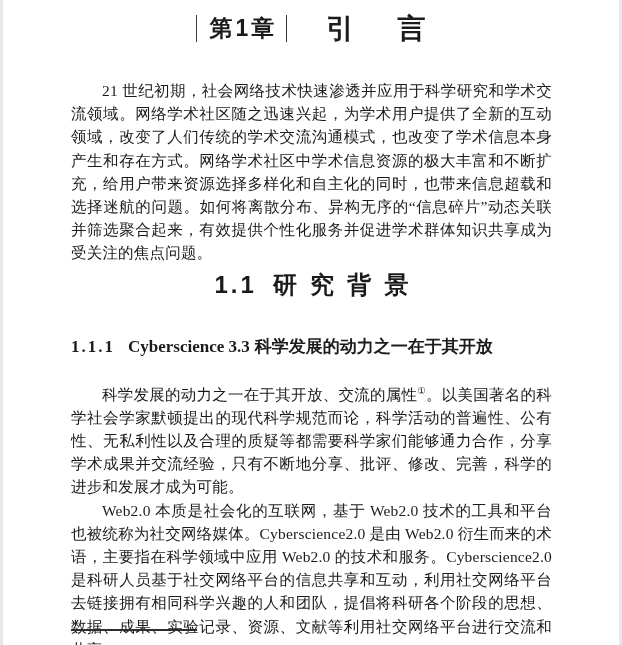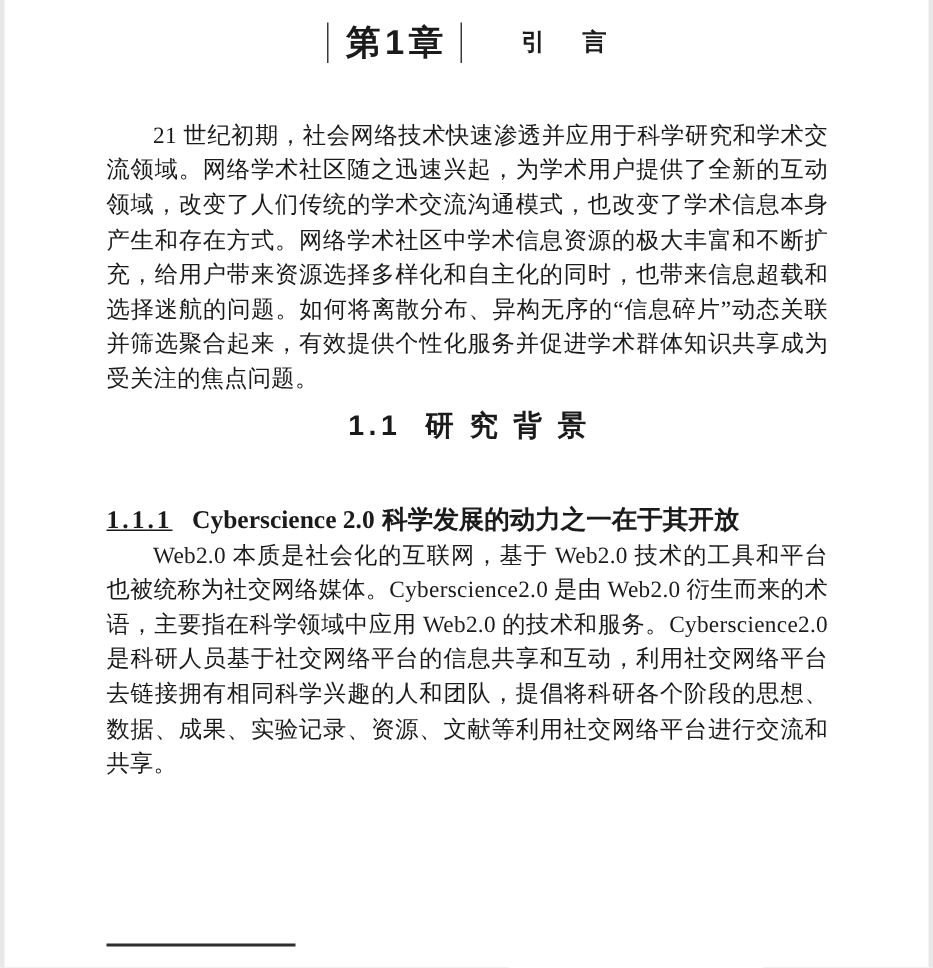--- a/index.html
+++ b/index.html
@@ -30,21 +30,21 @@
     background: #3a3a3a;
   }
   .chapter-num {
     font-size: 23px;
     font-weight: bold;
     letter-spacing: 3px;
     padding: 0 9px 0 12px;
     line-height: 27px;
   }
   .chapter-title {
-    font-size: 16px;
+    font-size: 28px;
     font-weight: bold;
     margin-left: 39px;
     letter-spacing: 1.55em;
     margin-right: -1.55em;
     line-height: 27px;
     white-space: nowrap;
   }
   
   .content {
     margin: 0 67px 0 68px;
@@ -62,21 +62,21 @@
     font-size: 9.5px;
     vertical-align: super;
     line-height: 0;
   }
   
   .section-heading {
     margin-top: 8px;
     text-align: center;
     font-family: "Liberation Sans", "DejaVu Sans", sans-serif;
     font-weight: bold;
-    font-size: 19px;
+    font-size: 24px;
     line-height: 24px;
     white-space: nowrap;
   }
   .sec-num {
     letter-spacing: 3px;
     margin-right: 16px;
   }
   .sec-title {
     letter-spacing: 0.55em;
     margin-right: -0.55em;
@@ -85,21 +85,20 @@
     margin-top: 38px;
     font-size: 17px;
     line-height: 24px;
     font-weight: bold;
     white-space: nowrap;
   }
   .subsec-num {
     font-family: "Liberation Serif", "DejaVu Serif", serif;
     letter-spacing: 2px;
     margin-right: 13px;
-    text-decoration: underline;
   }
   .subsec-latin {
     font-family: "Liberation Serif", "DejaVu Serif", serif;
     margin-right: 5px;
   }
   .subsec-cn {
     font-family: "Liberation Sans", "DejaVu Sans", sans-serif;
   }
   
   .footnote-rule {
@@ -125,23 +124,24 @@
 
   <div class="content">
 
     <p class="body-para para-intro">21 世纪初期，社会网络技术快速渗透并应用于科学研究和学术交流领域。网络学术社区随之迅速兴起，为学术用户提供了全新的互动领域，改变了人们传统的学术交流沟通模式，也改变了学术信息本身产生和存在方式。网络学术社区中学术信息资源的极大丰富和不断扩充，给用户带来资源选择多样化和自主化的同时，也带来信息超载和选择迷航的问题。如何将离散分布、异构无序的“信息碎片”动态关联并筛选聚合起来，有效提供个性化服务并促进学术群体知识共享成为受关注的焦点问题。</p>
 
     <h2 class="section-heading">
       <span class="sec-num">1.1</span><span class="sec-title">研究背景</span>
     </h2>
 
     <h3 class="subsection-heading">
-      <span class="subsec-num">1.1.1</span><span class="subsec-latin">Cyberscience 2.0</span><span class="subsec-cn">科学发展的动力之一在于其开放</span>
+      <span class="subsec-num">1.1.1</span><span class="subsec-latin">Cyberscience 3.3</span><span class="subsec-cn">科学发展的动力之一在于其开放</span>
     </h3>
 
+    <p class="body-para para-science"><span>科学发展的动力之一在于其开放、交流的属性</span><sup class="fn-marker">①</sup><span>。以美国著名的科学社会学家默顿提出的现代科学规范而论，科学活动的普遍性、公有性、无私利性以及合理的质疑等都需要科学家们能够通力合作，分享学术成果并交流经验，只有不断地分享、批评、修改、完善，科学的进步和发展才成为可能。</span></p>
 
     <p class="body-para">Web2.0 本质是社会化的互联网，基于 Web2.0 技术的工具和平台也被统称为社交网络媒体。Cyberscience2.0 是由 Web2.0 衍生而来的术语，主要指在科学领域中应用 Web2.0 的技术和服务。Cyberscience2.0 是科研人员基于社交网络平台的信息共享和互动，利用社交网络平台去链接拥有相同科学兴趣的人和团队，提倡将科研各个阶段的思想、数据、成果、实验记录、资源、文献等利用社交网络平台进行交流和共享。</p>
 
   </div>
 
   <div class="footnote-rule"></div>
 
 </div>
 
 </body></html>

